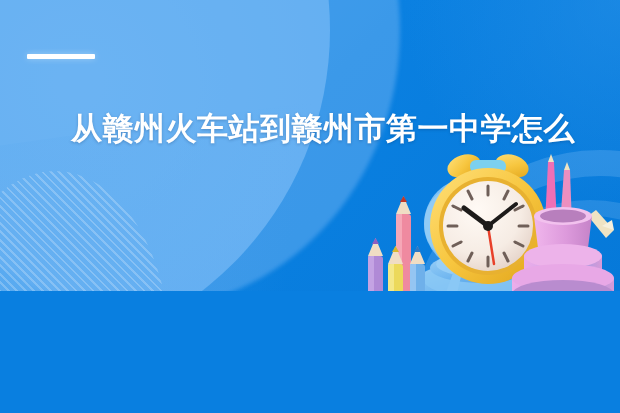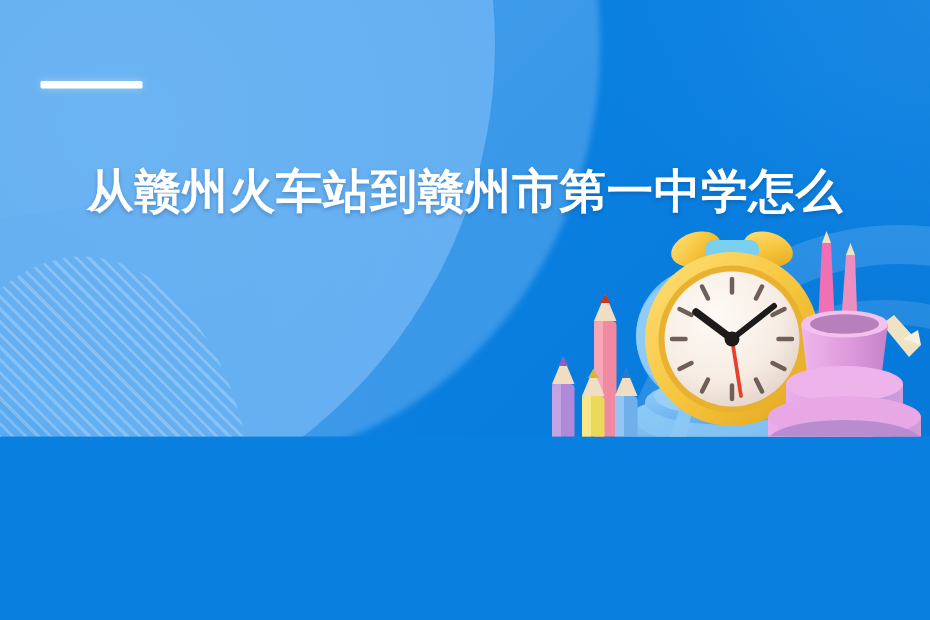--- a/index.html
+++ b/index.html
@@ -4,20 +4,21 @@
 <style>
   html,body{margin:0;padding:0;}
   body{
     width:620px;height:413px;overflow:hidden;
     font-family:"Liberation Sans","DejaVu Sans",sans-serif;
     background:#097FE0;
   }
   .banner{
     position:relative;width:620px;height:291px;overflow:hidden;
     background:#0a80e1;
+    text-align:center;
   }
 
   
   .bg-base{
     position:absolute;inset:0;
     background:linear-gradient(135deg,#1d8ce8 0%,#0a80e1 45%,#0679d9 100%);
   }
   .bg-light-circle{
     position:absolute;
     left:-330px;top:-300px;width:660px;height:660px;border-radius:50%;

